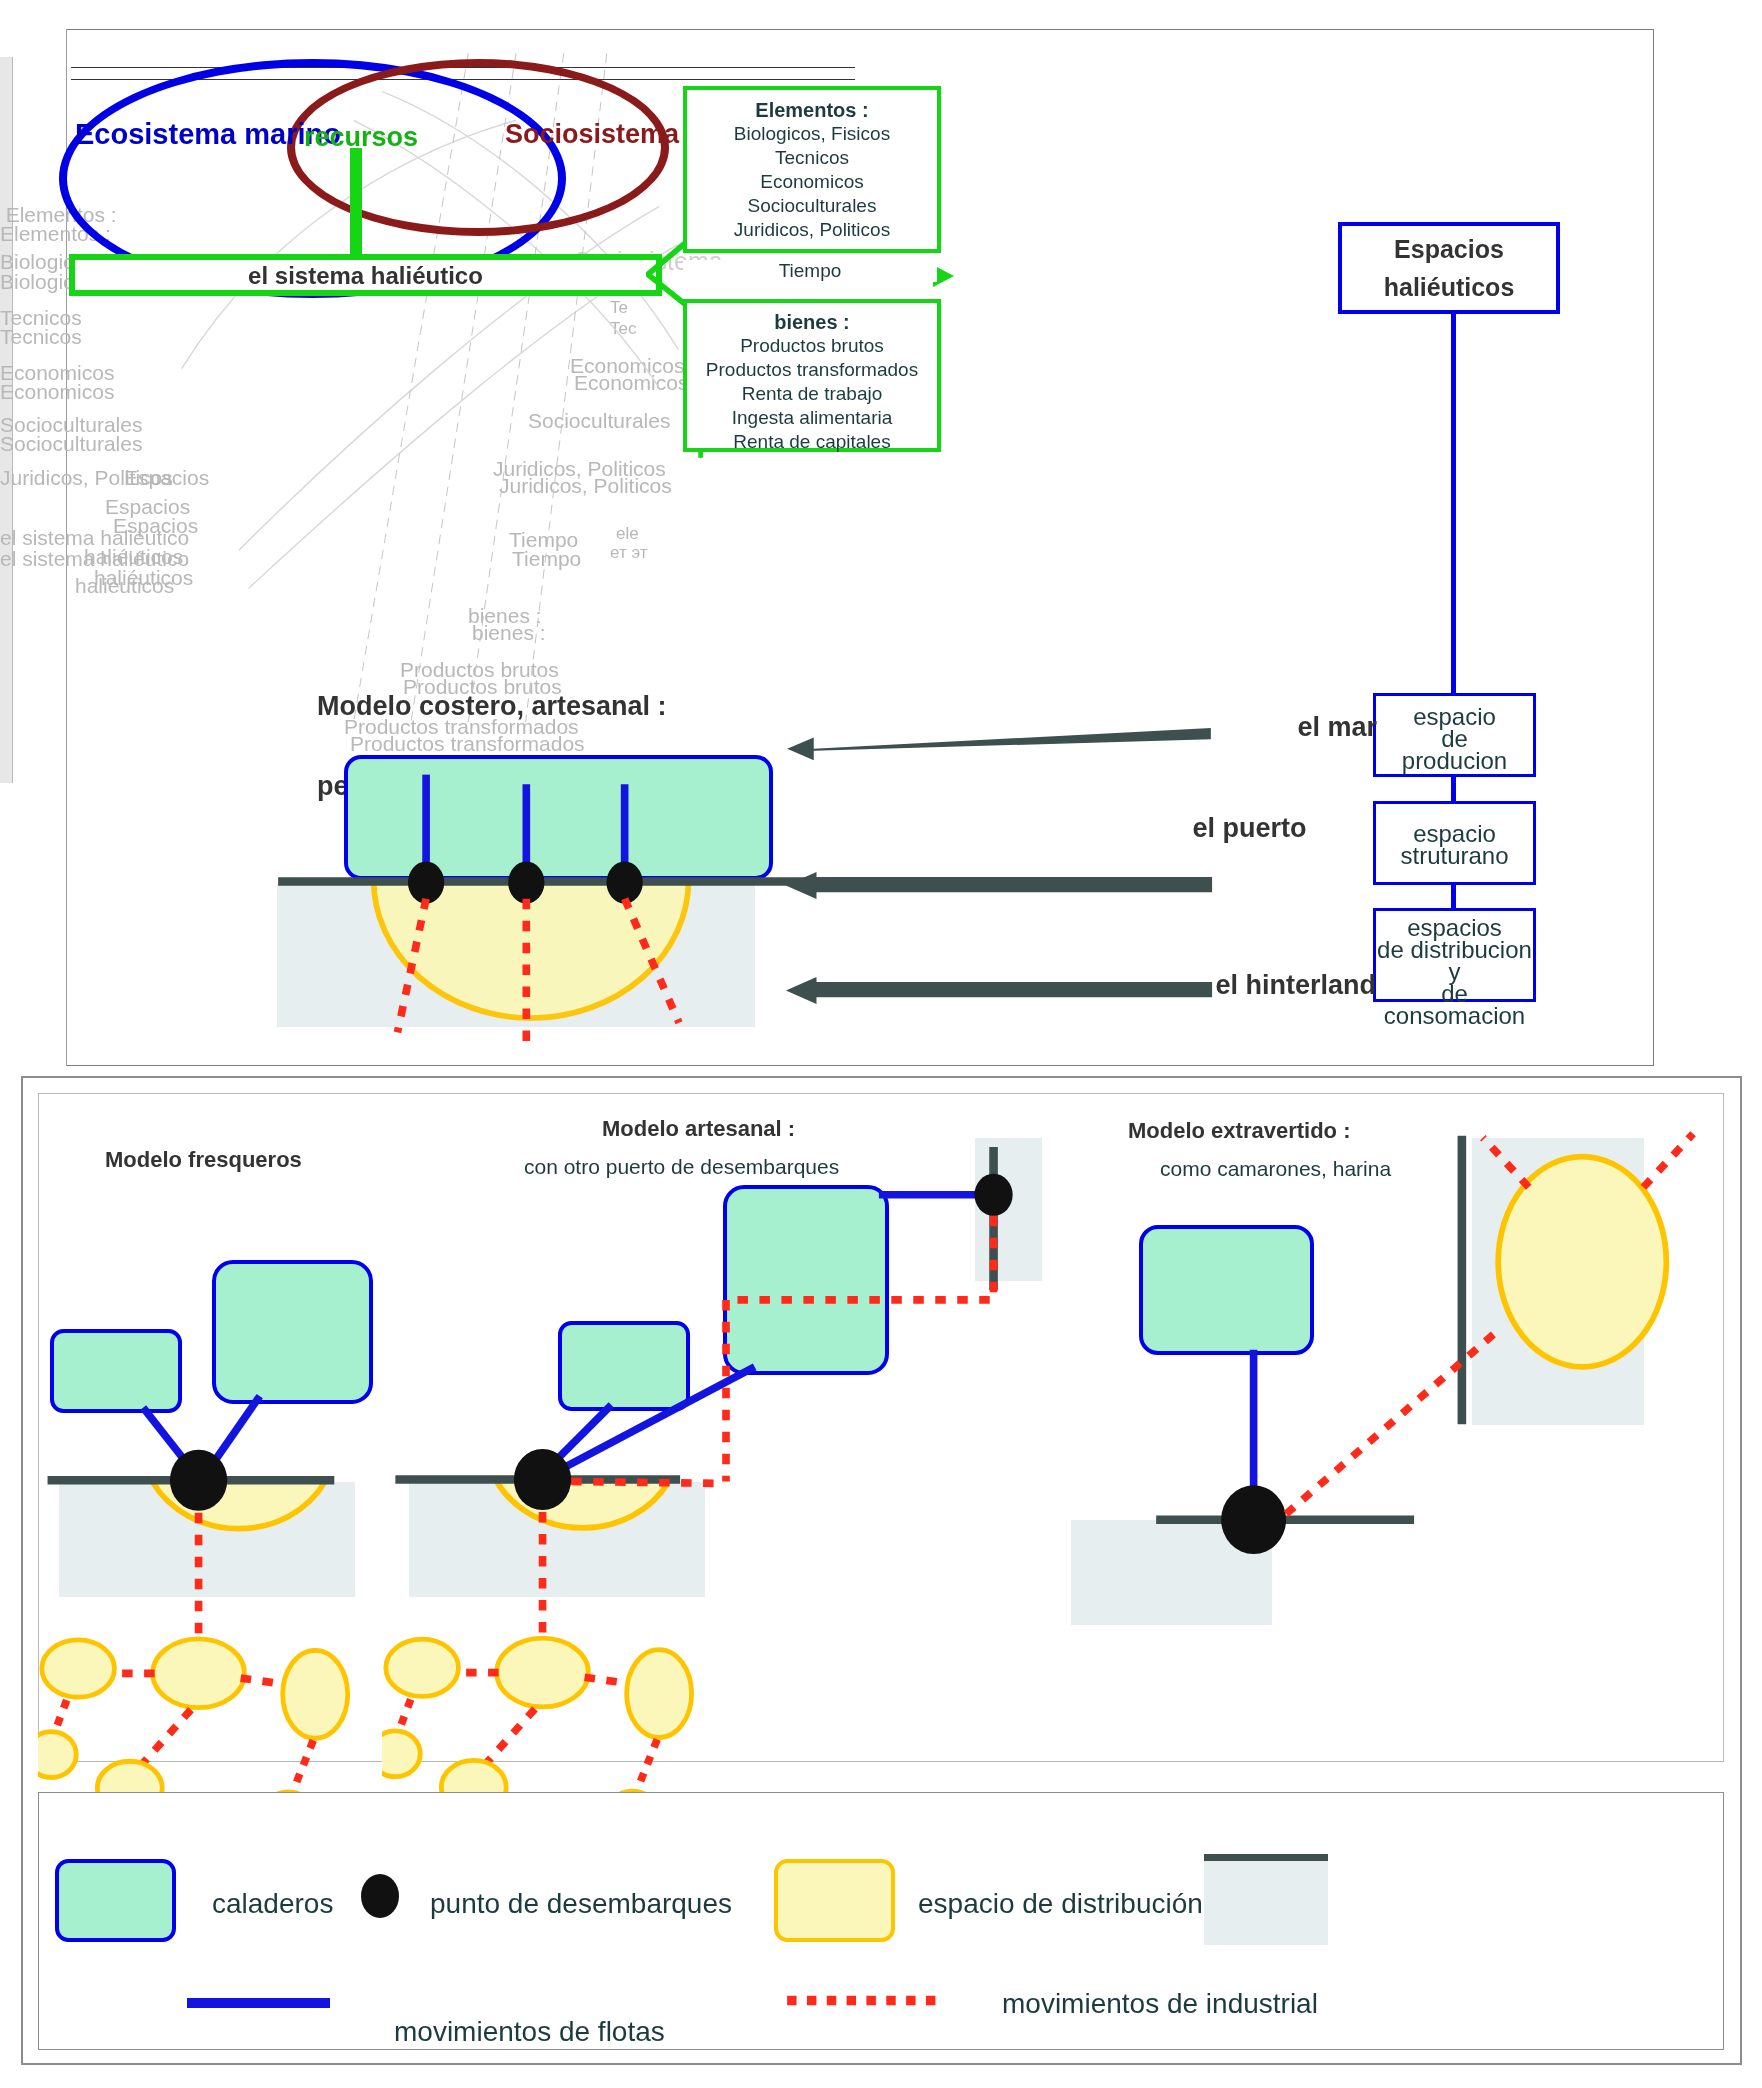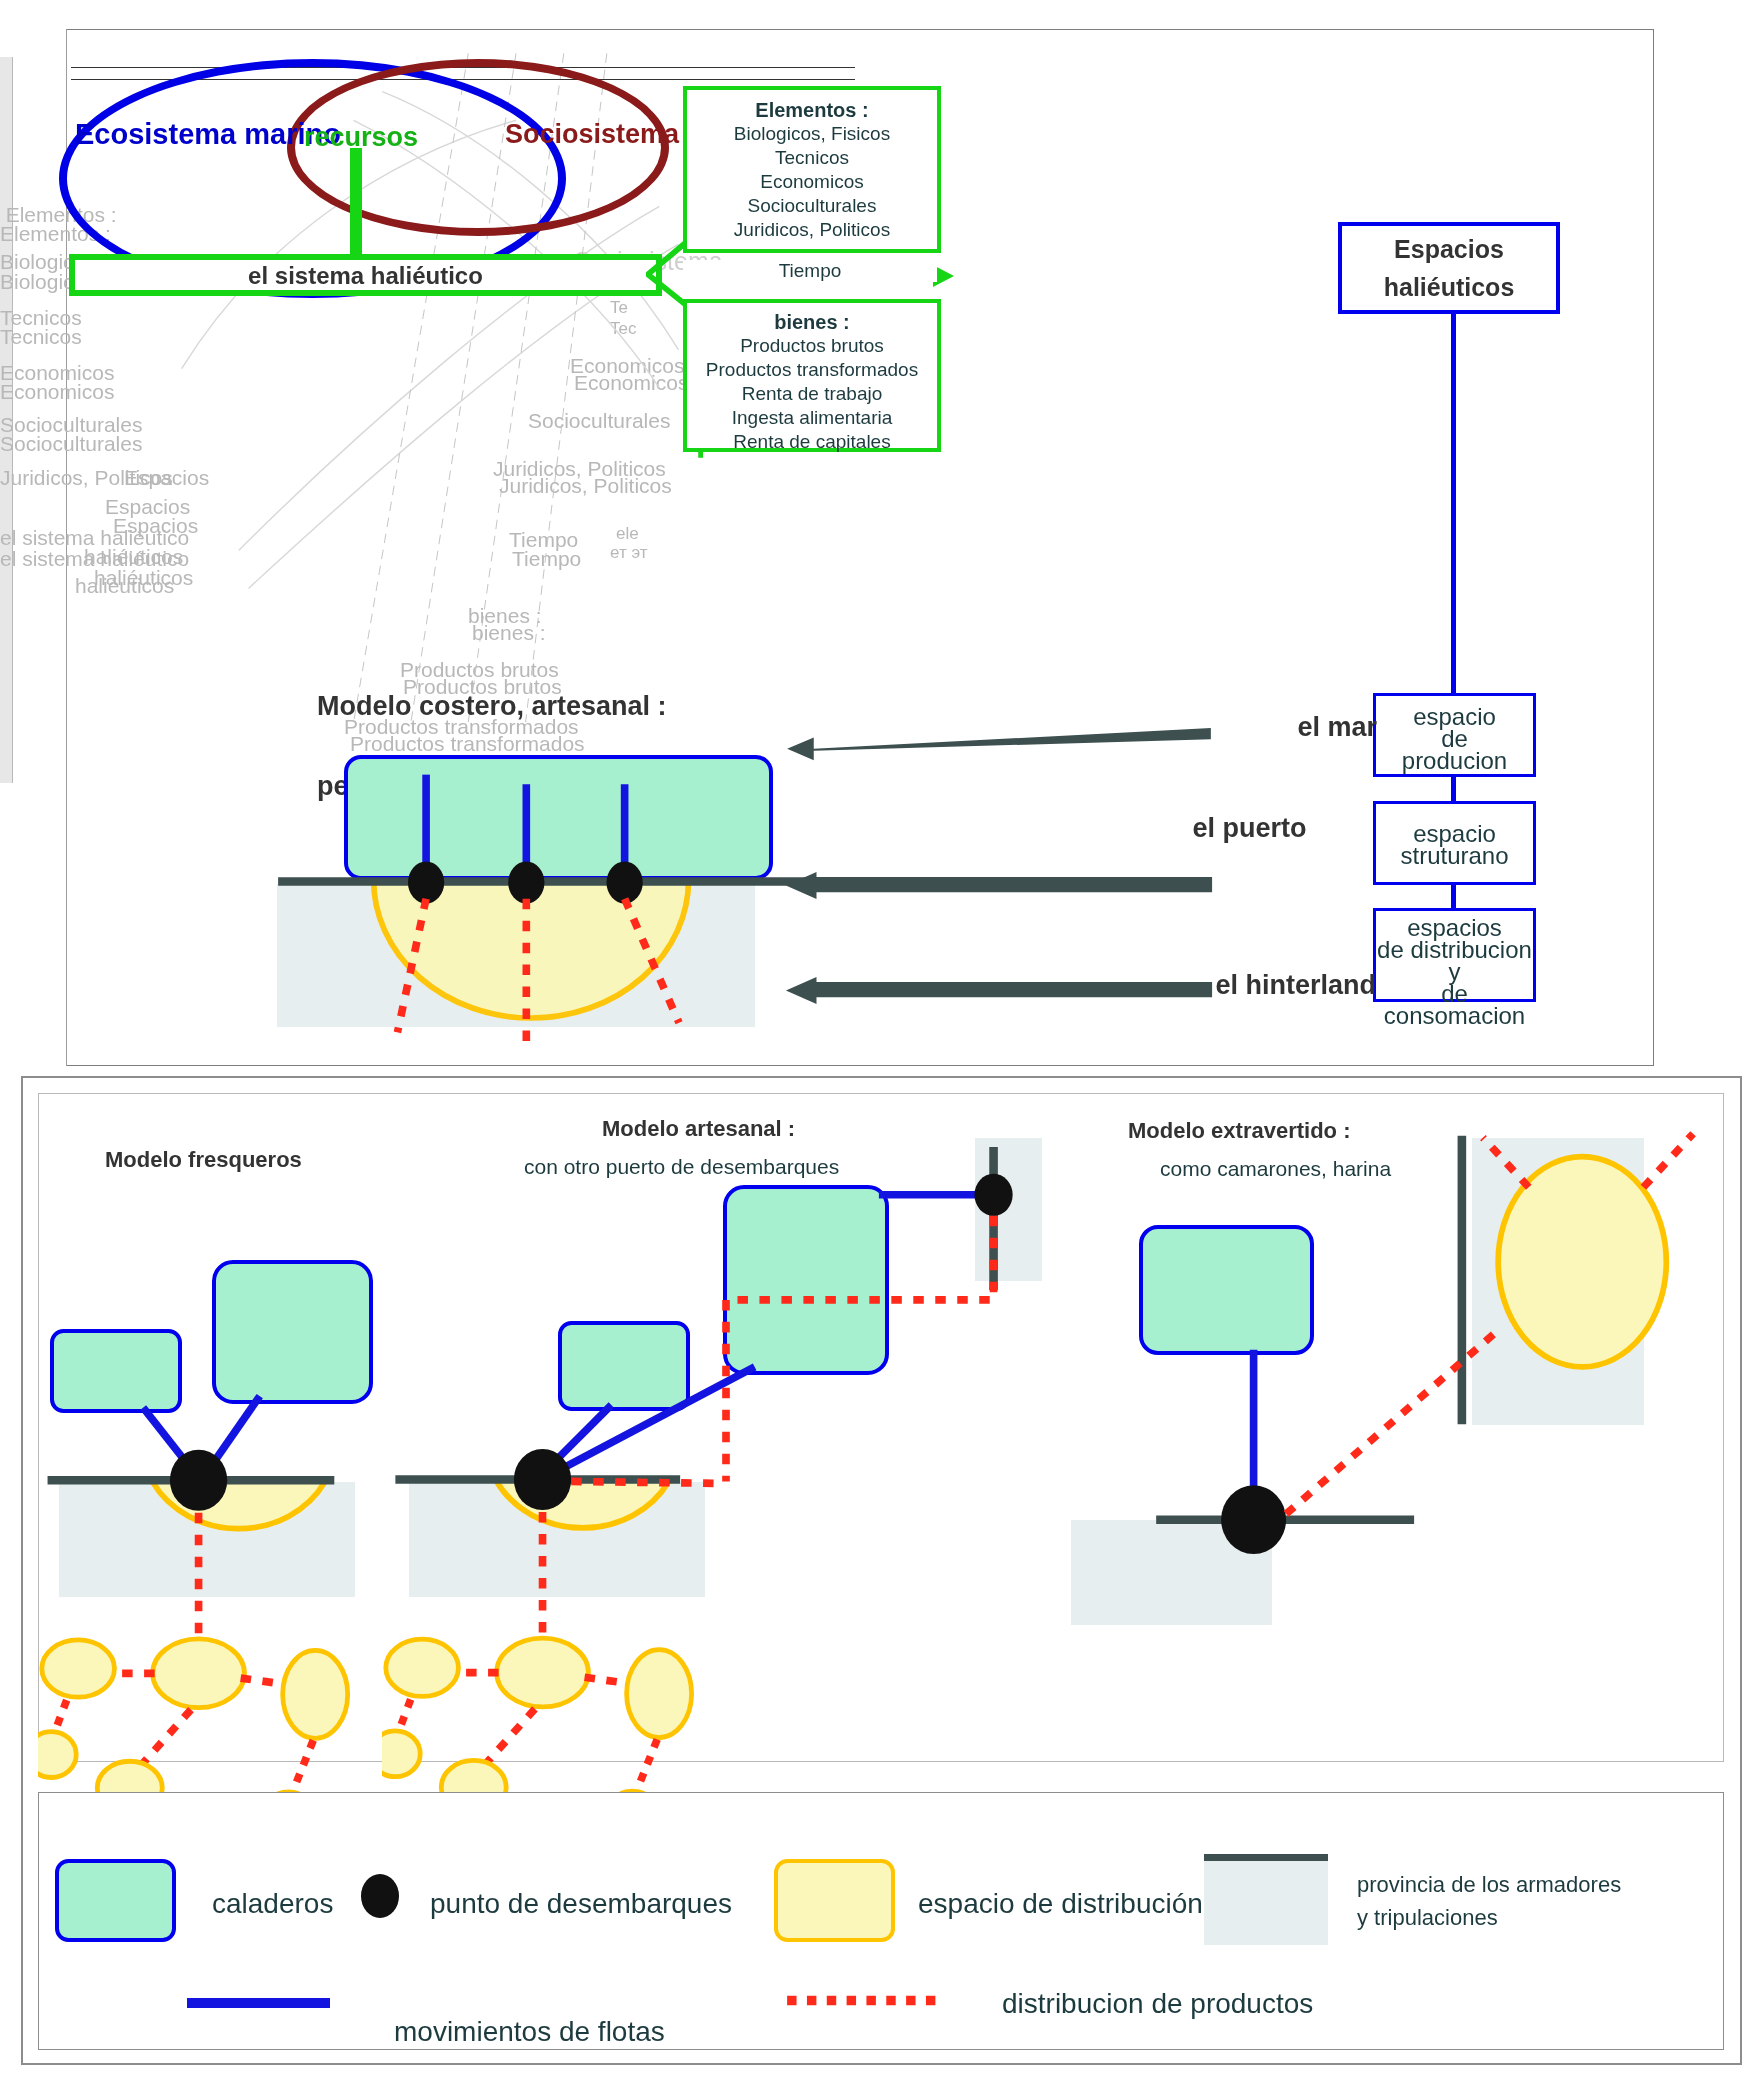--- a/index.html
+++ b/index.html
@@ -349,26 +349,22 @@
 
   <div class="abs" id="legend-frame"></div>
 
   <div class="lg-swatch-calad" style="left:55px;top:1859px;"></div>
   <div class="lg-txt" style="left:212px;top:1888px;">caladeros</div>
   <div class="lg-dot" style="left:361px;top:1874px;"></div>
   <div class="lg-txt" style="left:430px;top:1888px;">punto de desembarques</div>
   <div class="lg-swatch-dist" style="left:774px;top:1859px;"></div>
   <div class="lg-txt" style="left:918px;top:1888px;">espacio de distribución</div>
   <div class="lg-swatch-prov" style="left:1204px;top:1854px;"></div>
-  <div class="lg-txt2" style="position:absolute;left:1357px;top:1869px;">
-    <span>provincia de los armadores</span><br>
-    <span>y tripulaciones</span>
-  </div>
 
   <div class="lg-line-blue" style="left:187px;top:1998px;"></div>
   <div class="lg-txt" style="left:394px;top:1988px;margin-top:28px;">movimientos de flotas</div>
   <svg class="abs" style="left:784px;top:1993px;width:163px;height:17px;" viewBox="0 0 170 18" width="163" height="17">
     <line x1="2" y1="8" x2="168" y2="8" stroke="#ff2a1a" stroke-width="10" stroke-dasharray="10,11"></line>
   </svg>
-  <div class="lg-txt" style="left:1002px;top:1988px;">distribucion de productos</div>
+  <div class="lg-txt" style="left:1002px;top:1988px;">movimientos de industrial</div>
 
 </div>
 
 
 </body></html>

